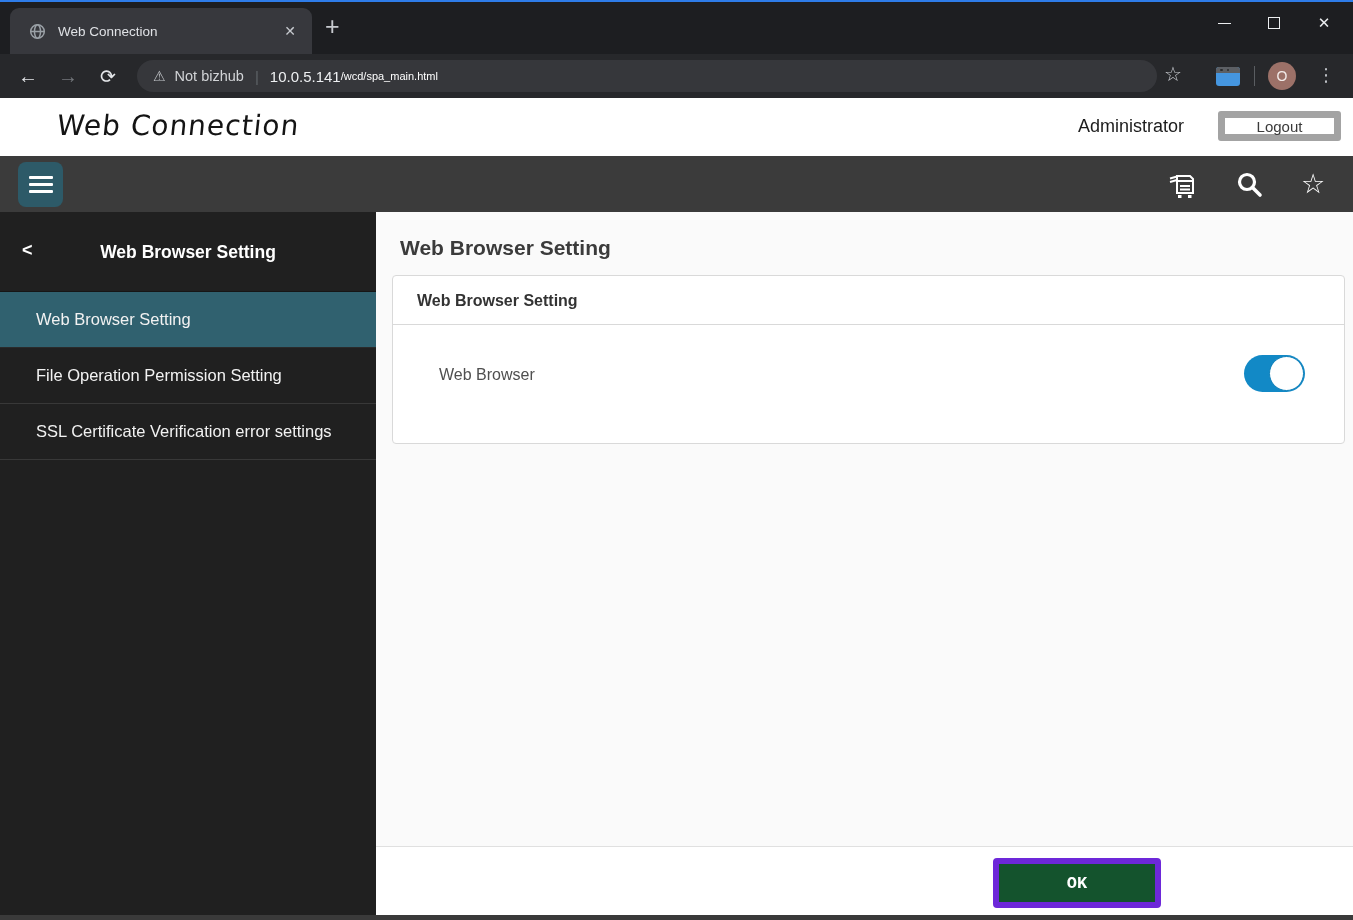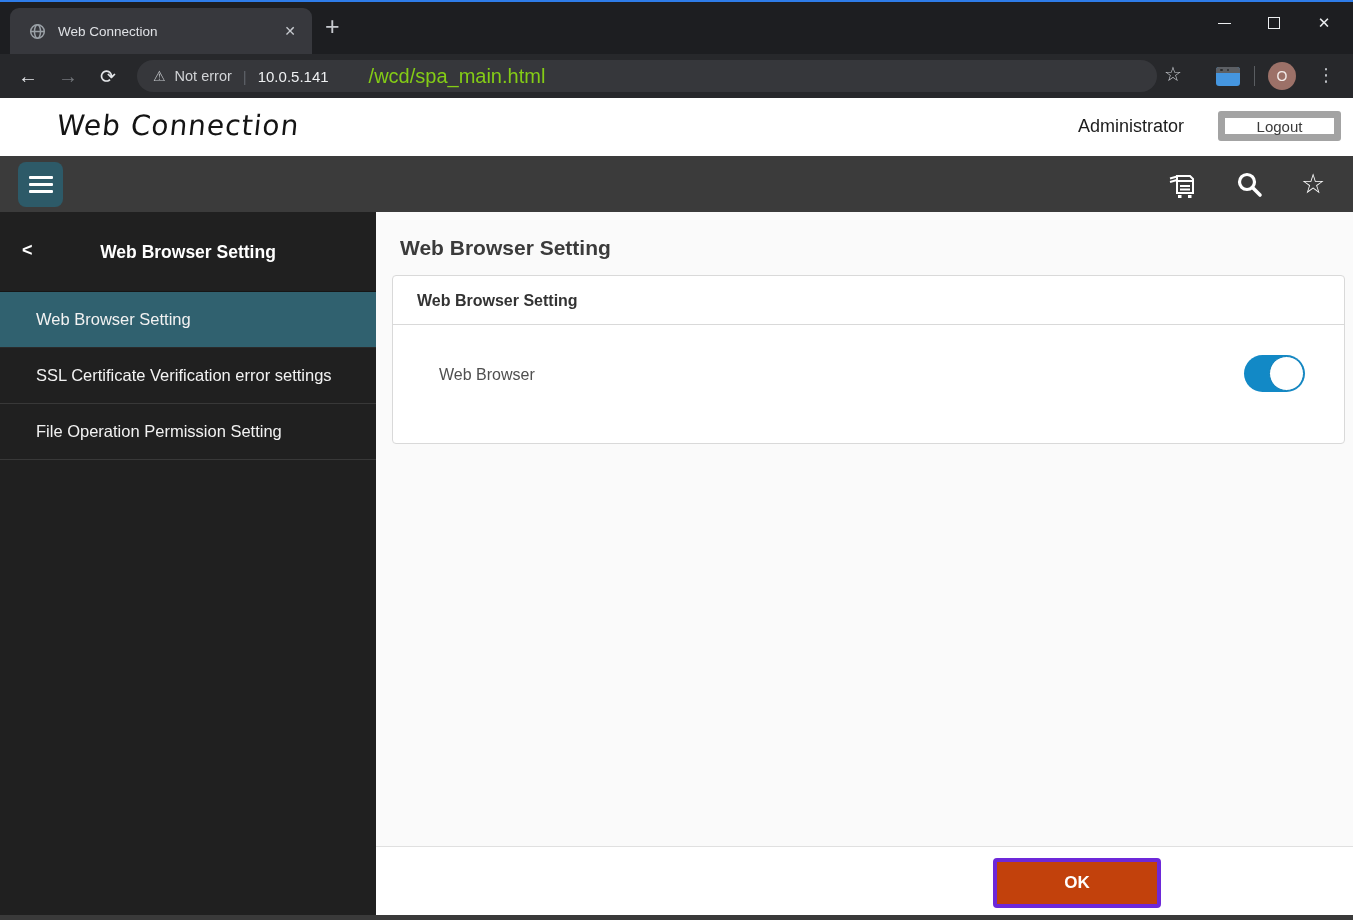--- a/index.html
+++ b/index.html
@@ -31,21 +31,21 @@
              font-size:20px; color:#e4e6e9; }
   .nav-back { left:12px; }
   .nav-fwd  { left:52px; color:#74777c; }
   .nav-reload { left:92px; font-size:19px; }
   .omnibox { position:absolute; left:137px; top:6px; width:1020px; height:32px; border-radius:16px;
              background:#36373b; display:flex; align-items:center; }
   .warn-glyph { margin-left:16px; font-size:14px; color:#c3c6ca; }
   .notsecure { margin-left:9px; font-size:14.5px; color:#d2d4d7; }
   .url-sep { margin:0 11px; color:#5f6368; font-size:15px; }
   .url-host { color:#eef0f2; font-size:15px; }
-  .url-path { color:#84cc16; font-size:20px;margin-left:40px; }
+  .url-path { color:#ffffff; font-size:11px; }
   .bookmark-star { position:absolute; left:1164px; top:8px; font-size:20px; color:#c7cacf; }
   .ext-icon { position:absolute; left:1216px; top:13px; width:24px; height:19px; border-radius:3px;
               background:#4596e0; overflow:hidden; }
   .ext-top { height:6px; background:#5c5f64; display:flex; align-items:center; gap:4px; padding-left:4px; }
   .ext-dot { width:2.5px; height:2.5px; background:#2b2c2f; border-radius:50%; }
   .toolbar-sep { position:absolute; left:1254px; top:12px; width:1px; height:20px; background:#5a5d61; }
   .avatar { position:absolute; left:1268px; top:8px; width:28px; height:28px; border-radius:50%;
             background:#9c7168; color:#f3ecea; display:flex; align-items:center; justify-content:center; font-size:14px; }
   .menu-dots { position:absolute; left:1317px; top:10px; font-size:18px; color:#c7cacf; }
 
@@ -87,21 +87,21 @@
   .card-header { height:49px; line-height:49px; padding-left:24px; font-weight:bold; font-size:16px;
                  color:#333; border-bottom:1px solid #d9d9d9; }
   .card-body { position:relative; height:118px; }
   .setting-label { position:absolute; left:46px; top:41px; font-size:16px; color:#4f4f4f; }
   .toggle { position:absolute; right:39px; top:30px; width:61px; height:37px; border-radius:19px;
             background:#1289c6; cursor:pointer; }
   .toggle-knob { position:absolute; top:1px; right:1px; width:35px; height:35px; background:#fff;
                  border:1px solid #0f7fb9; border-radius:50%; }
   .main-footer { position:absolute; left:0; right:0; bottom:0; height:69px; background:#fff; border-top:1px solid #e0e0e0; }
   .btn { position:absolute; top:11px; height:50px; border-radius:4px; font-family:"Liberation Sans", sans-serif; cursor:pointer; }
-  .ok-btn { right:192px; width:168px; background:#c2410c; border:4px solid #6d28d9; color:#fff; font-size:17px; font-weight:bold; }
+  .ok-btn { right:192px; width:168px; background:#14532d; border:6px solid #6d28d9; color:#fff; font-size:17px; font-weight:bold;font-family:Liberation Mono, monospace; }
   .cancel-btn { right:12px; width:169px; background:#fff; border:1px solid #cfcfcf; color:#3a3a3a; font-size:16px; }
 </style>
 </head>
 <body>
 
 <div class="window">
 
   <div class="top-accent"></div>
 
   <div class="tabstrip">
@@ -129,21 +129,21 @@
         </div>
     </div>
   </div>
 
   <div class="browser-toolbar">
     <div class="nav-btn nav-back">←</div>
     <div class="nav-btn nav-fwd">→</div>
     <div class="nav-btn nav-reload">⟳</div>
     <div class="omnibox">
       <span class="warn-glyph">⚠</span>
-      <span class="notsecure">Not error</span>
+      <span class="notsecure">Not bizhub</span>
       <span class="url-sep">|</span>
       <span class="url-host">10.0.5.141</span>
       <span class="url-path">/wcd/spa_main.html</span>
     </div>
     <span class="bookmark-star">☆</span>
     <div class="ext-icon">
       <div class="ext-top">
         <span class="ext-dot"></span>
           <span class="ext-dot"></span>
       </div>
@@ -187,22 +187,22 @@
     </div>
     <div class="tb-icon tb-star">☆</div>
   </div>
 
   <div class="sidebar">
     <div class="sidebar-header">
       <span class="back-chevron">&lt;</span>
       <div class="sidebar-title">Web Browser Setting</div>
     </div>
     <div class="side-item selected">Web Browser Setting</div>
+    <div class="side-item">File Operation Permission Setting</div>
     <div class="side-item">SSL Certificate Verification error settings</div>
-    <div class="side-item">File Operation Permission Setting</div>
   </div>
 
   <div class="main">
     <div class="page-title">Web Browser Setting</div>
     <div class="card">
       <div class="card-header">Web Browser Setting</div>
       <div class="card-body">
         <span class="setting-label">Web Browser</span>
         <div class="toggle" aria-checked="true">
           <div class="toggle-knob"></div>

